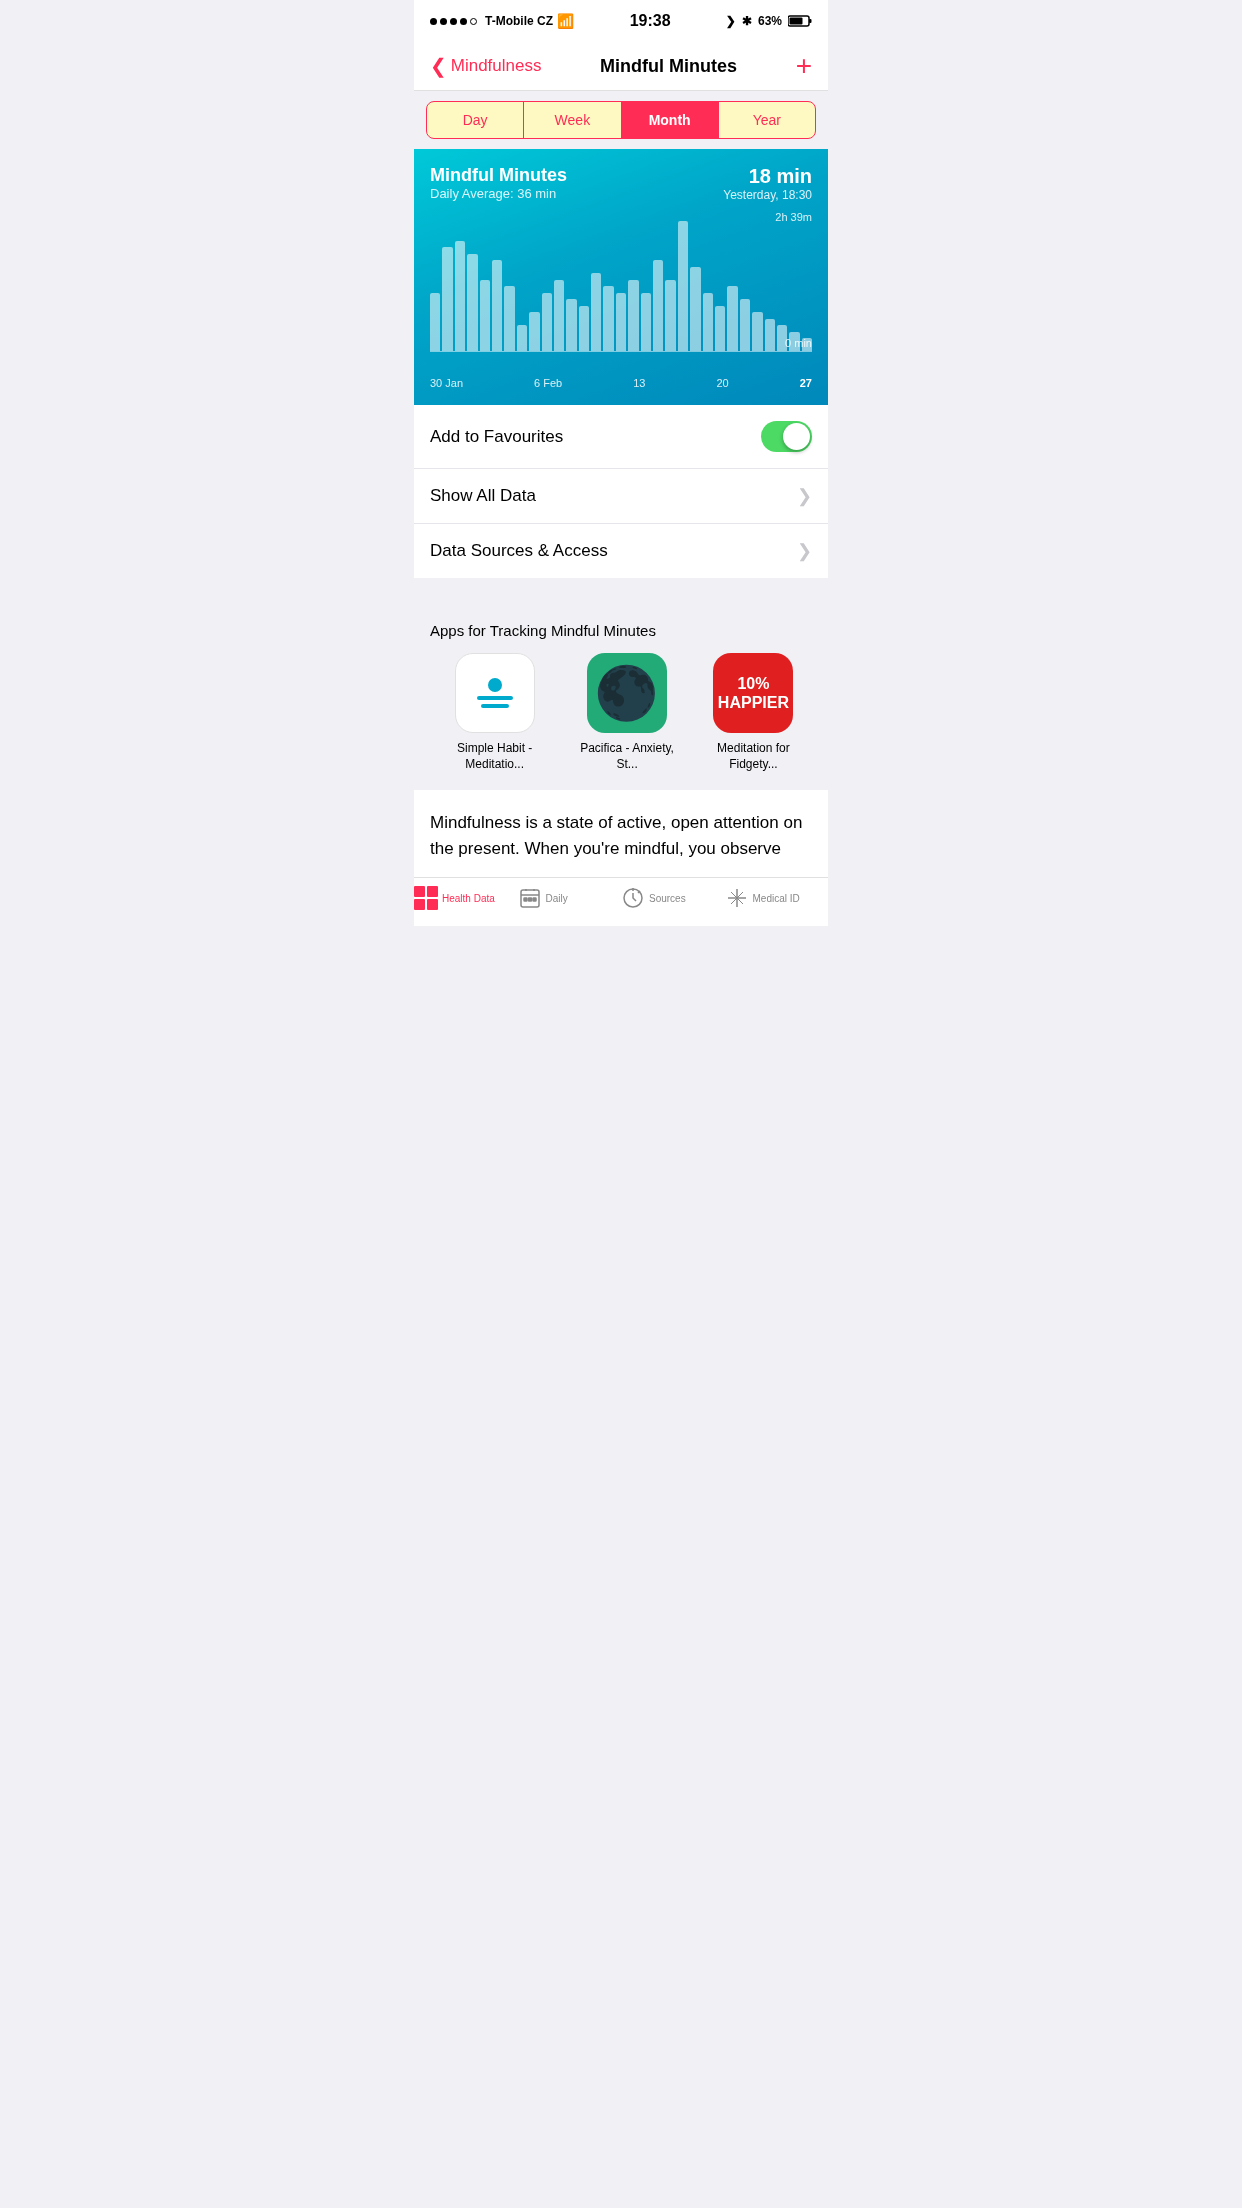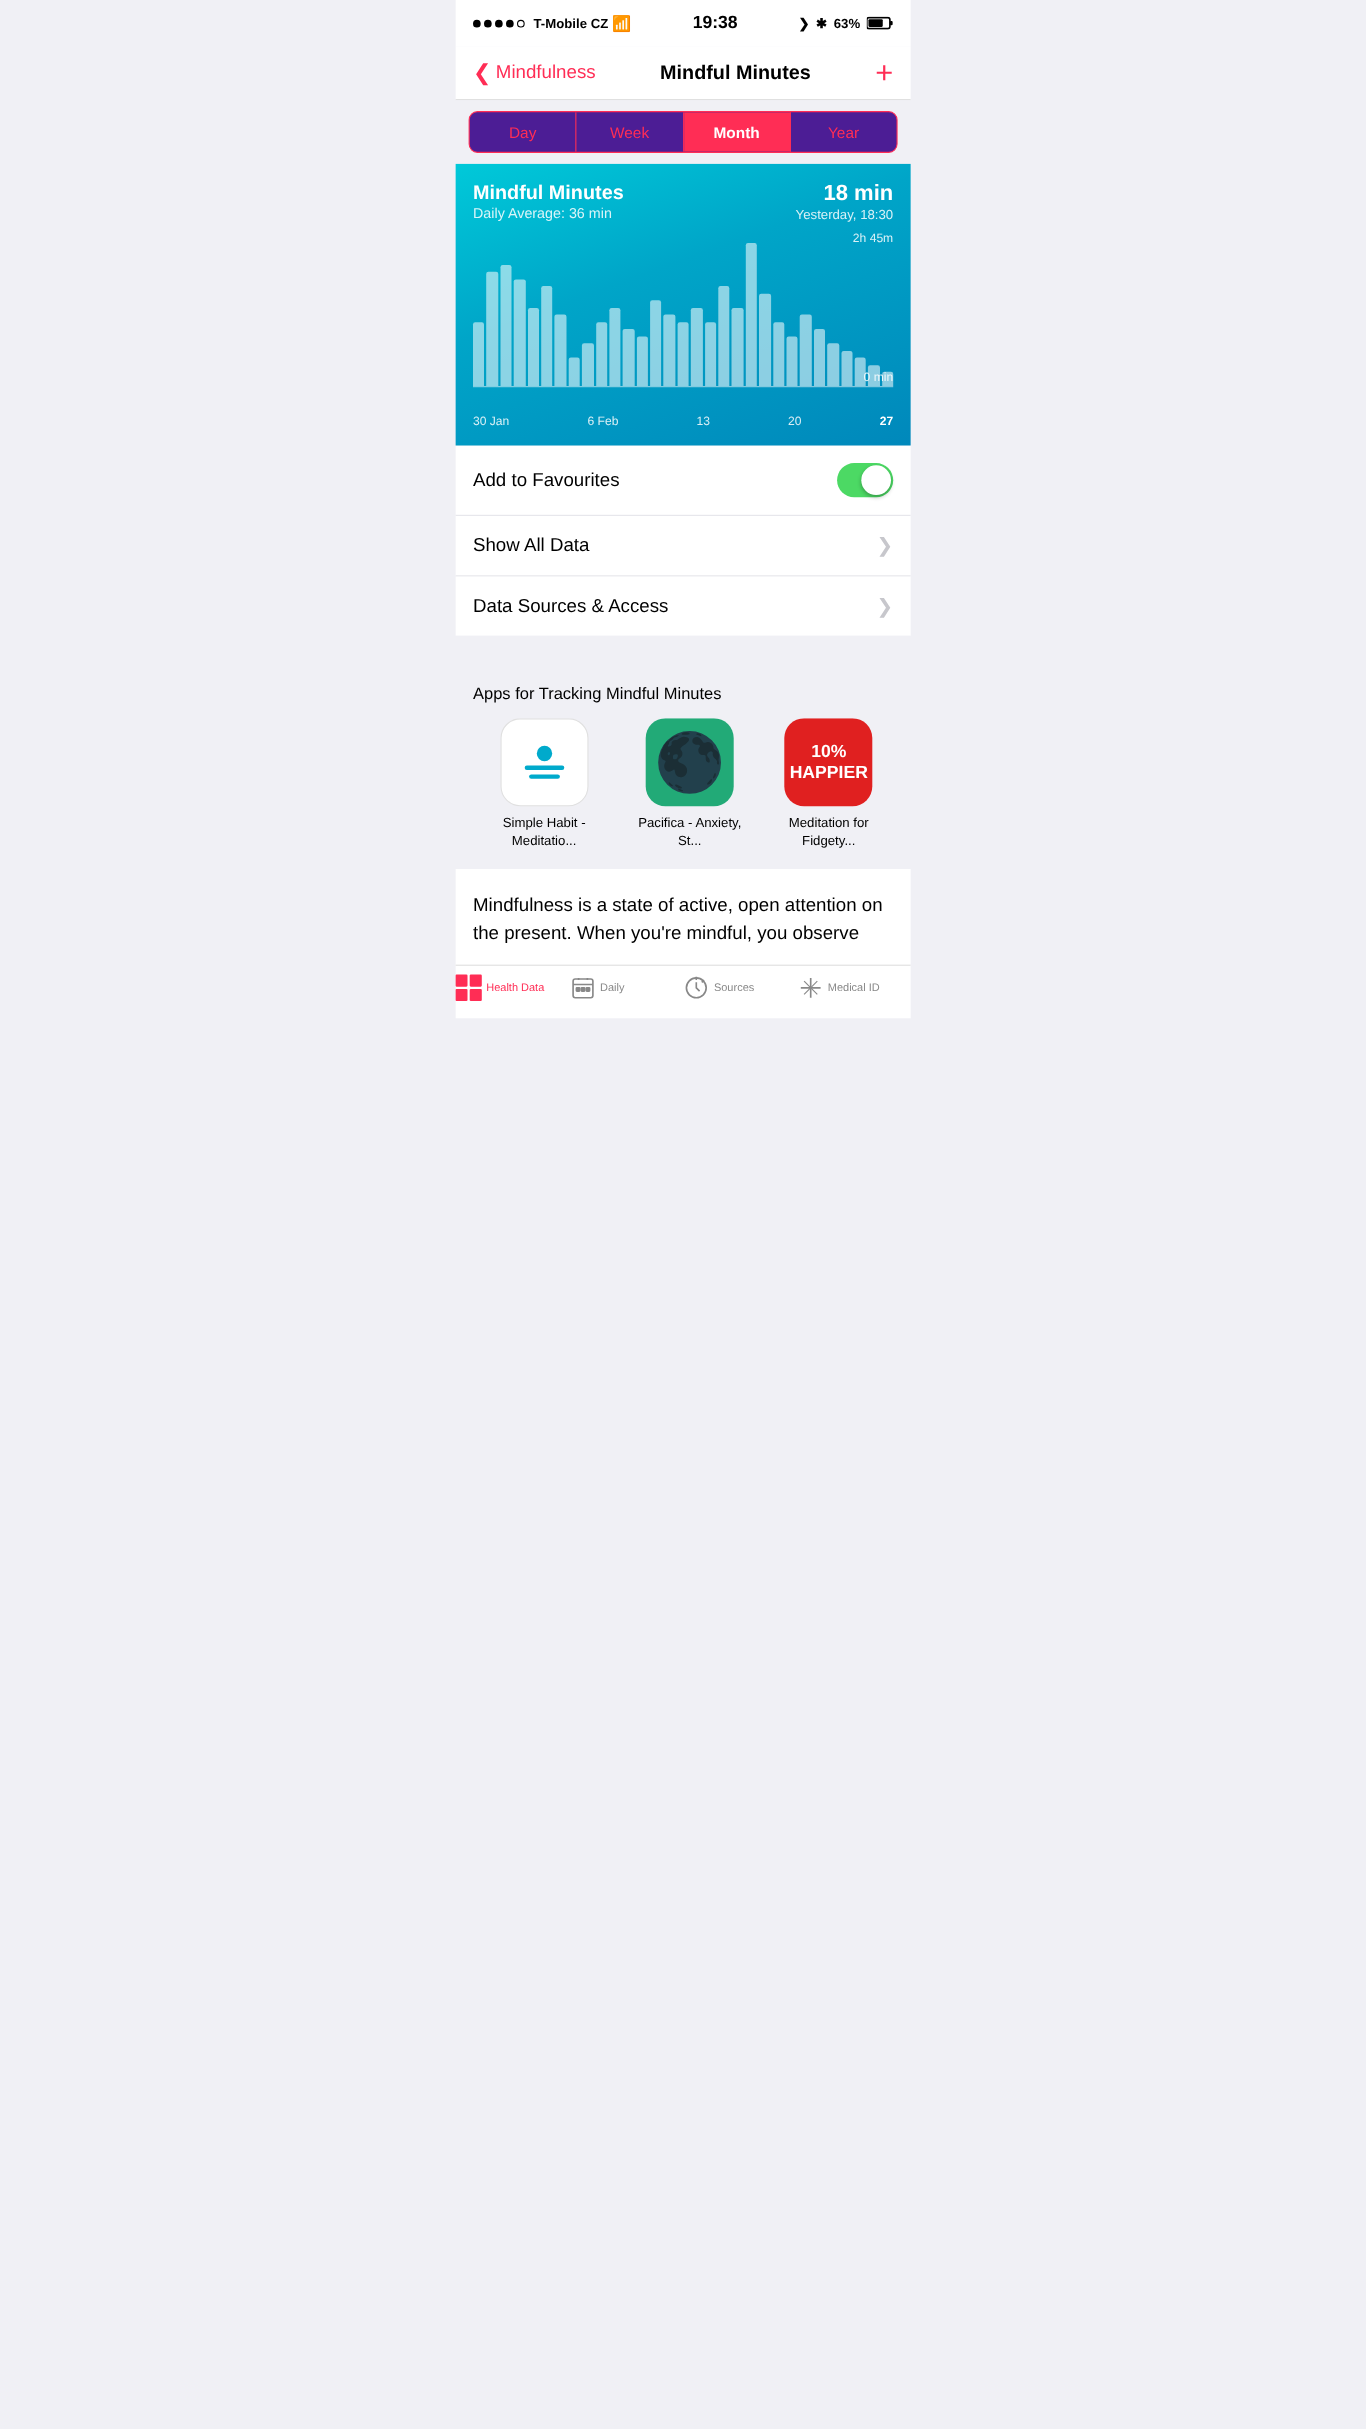--- a/index.html
+++ b/index.html
@@ -62,21 +62,21 @@
       line-height: 1;
     }
 
     
     .tab-selector {
       display: flex;
       margin: 10px 12px;
       border: 1.5px solid #ff2d55;
       border-radius: 8px;
       overflow: hidden;
-      background: #4c1d95;
+      background: #fef9c3;
     }
     .tab-item {
       flex: 1;
       padding: 10px 0;
       text-align: center;
       color: #ff2d55;
       font-size: 14px;
       cursor: pointer;
       border-right: 1.5px solid #ff2d55;
     }
@@ -414,21 +414,21 @@
     <div>
       <div class="chart-title">Mindful Minutes</div>
       <div class="chart-subtitle">Daily Average: 36 min</div>
     </div>
     <div style="text-align:right;">
       <div class="chart-value">18 min</div>
       <div class="chart-date">Yesterday, 18:30</div>
     </div>
   </div>
   <div class="chart-area">
-    <div style="position:absolute;right:0;top:0;color:rgba(255,255,255,0.85);font-size:11px;">2h 45m</div>
+    <div style="position:absolute;right:0;top:0;color:rgba(255,255,255,0.85);font-size:11px;">2h 39m</div>
     <div class="bars-wrapper" id="bars-wrapper">
         <div class="bar" style="height: 58.5px;"></div>
         <div class="bar" style="height: 104px;"></div>
         <div class="bar" style="height: 110.5px;"></div>
         <div class="bar" style="height: 97.5px;"></div>
         <div class="bar" style="height: 71.5px;"></div>
         <div class="bar" style="height: 91px;"></div>
         <div class="bar" style="height: 65px;"></div>
         <div class="bar" style="height: 26px;"></div>
         <div class="bar" style="height: 39px;"></div>

